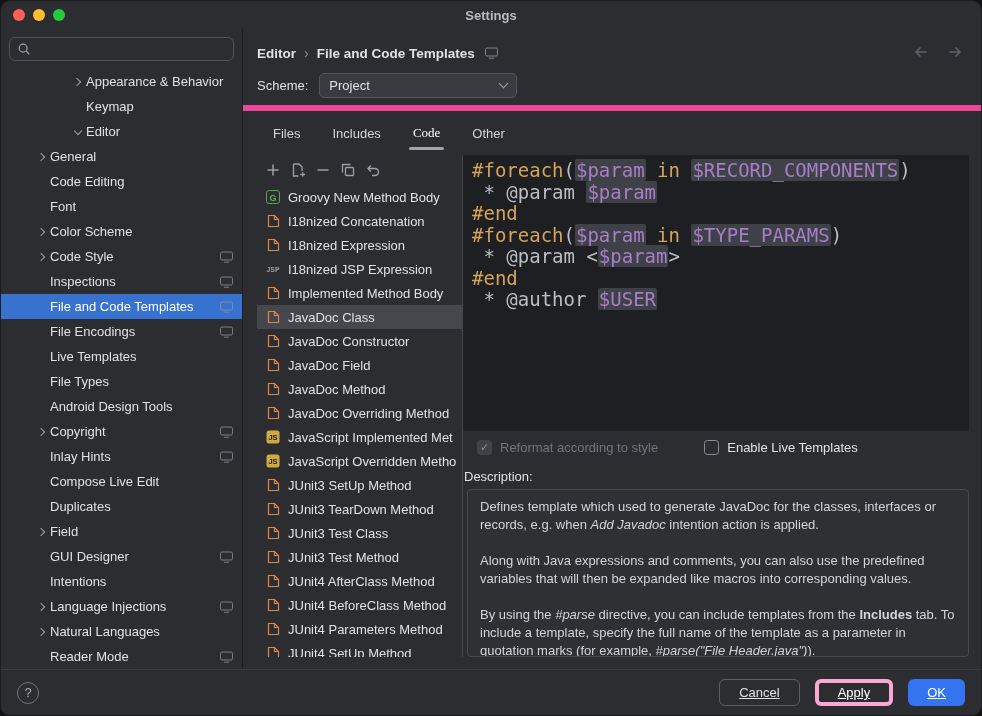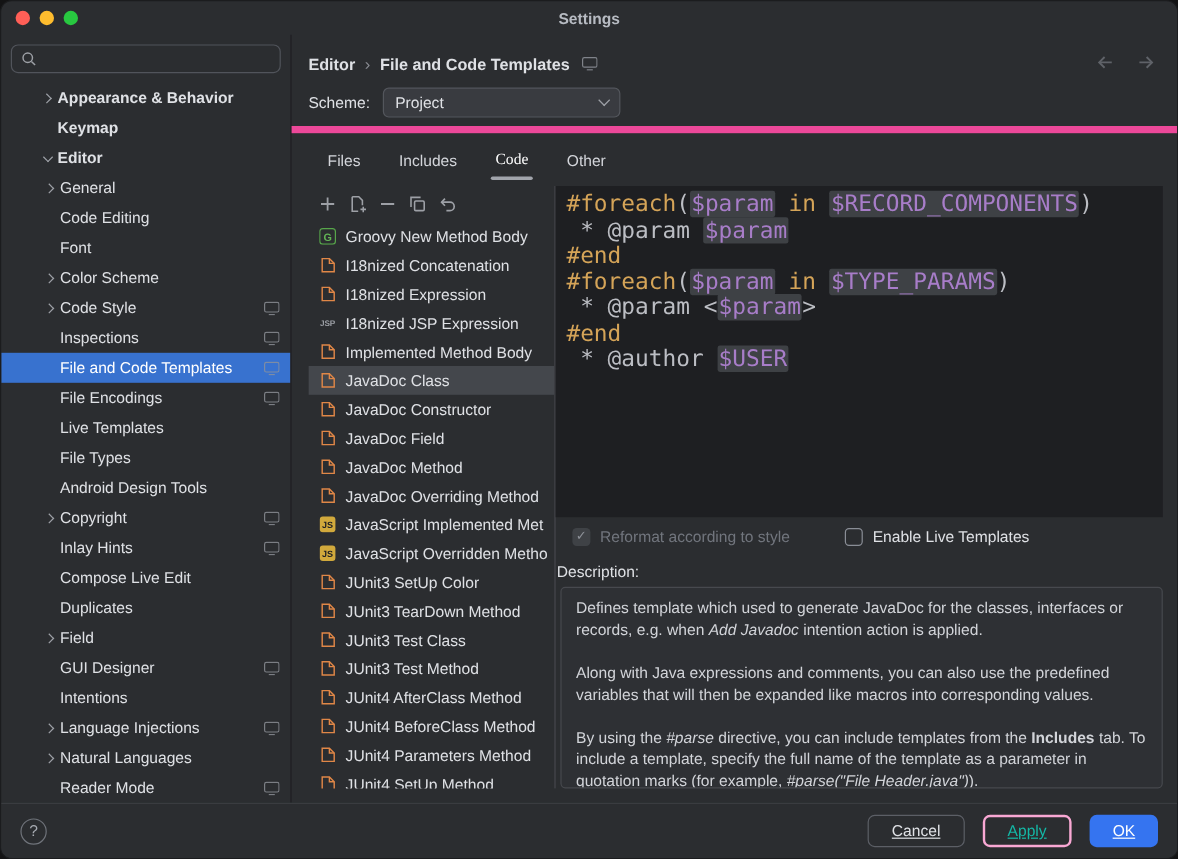--- a/index.html
+++ b/index.html
@@ -17,21 +17,21 @@
   .light{width:12px;height:12px;border-radius:50%;display:inline-block;}
   .title{font-weight:700;font-size:13px;color:#b7bbc2;}
   .app-body{flex:1;display:flex;min-height:0;}
   
   .sidebar{flex:0 0 242px;width:242px;border-right:1px solid #1e1f22;display:flex;flex-direction:column;min-height:0;}
   .searchbox{margin:8px;height:24px;border:1px solid #51545b;border-radius:6px;display:flex;align-items:center;gap:5px;padding:0 7px;flex:0 0 auto;background:#2b2d30;}
   .searchbox svg{display:block;}
   .searchbox input{flex:1;min-width:0;background:transparent;border:0;outline:0;color:#dfe1e5;font:13px "Liberation Sans",sans-serif;}
   .tree{flex:1;overflow:hidden;}
   .tree-row{height:25px;display:flex;align-items:center;position:relative;color:#dfe1e5;cursor:default;}
-  .tree-row.lvl0{padding-left:31px;font-weight:700;}
+  .tree-row.lvl0{padding-left:31px;font-weight:400;margin-left:38px;}
   .tree-row.lvl1{padding-left:33px;}
   .tree-row.selected{background:var(--sidebar-selection);color:#ffffff;}
   .chev{width:16px;height:16px;display:inline-flex;align-items:center;justify-content:center;flex:0 0 16px;}
   .chev-i{width:6px;height:6px;border-right:1.4px solid #9da0a6;border-bottom:1.4px solid #9da0a6;transform:rotate(-45deg);margin-left:-2px;}
   .chev-i.down{transform:rotate(45deg);margin:0 0 2px 0;}
   .tree-label{white-space:nowrap;}
   .sync-icon{position:absolute;right:9px;top:50%;transform:translateY(-50%);display:inline-flex;opacity:.8;}
   
   .main{flex:1;min-width:0;display:flex;flex-direction:column;padding:0 12px 0 14px;}
   .crumb-row{flex:0 0 40px;display:flex;align-items:center;gap:7px;padding-top:8px;}
@@ -73,21 +73,21 @@
   .desc-box p{margin:0 0 18px;}
   .desc-box p:last-child{margin-bottom:0;}
   .desc-box .i{font-style:italic;}
   .desc-box .b{font-weight:700;}
   
   .footer{flex:0 0 46px;border-top:1px solid #3a3c40;display:flex;align-items:center;padding:0 16px;gap:15px;background:#2b2d30;}
   .help{width:22px;height:22px;border:1px solid #6f737a;border-radius:50%;color:#a7abb2;display:flex;align-items:center;justify-content:center;font-size:13px;cursor:pointer;}
   .spacer{flex:1;}
   .btn{height:27px;padding:0 19px;border-radius:6px;font:13px "Liberation Sans",sans-serif;display:inline-flex;align-items:center;justify-content:center;background:transparent;border:0;color:#dfe1e5;cursor:pointer;text-decoration:underline;}
   .btn.secondary{border:1px solid #5c5f66;}
-  .btn.disabled{border:2px solid #f9a8d4;color:#14b8a6;}
+  .btn.disabled{border:4px solid #f9a8d4;color:#ffffff;}
   .btn.primary{background:var(--accent-blue);color:#fff;}
 </style>
 </head>
 <body>
 
 <div class="window">
 
   <div class="titlebar">
     <div class="traffic">
       <span class="light" style="background: rgb(255, 95, 87);"></span>
@@ -461,21 +461,21 @@
                 </span>
                 <span>JavaScript Overridden Metho</span>
               </div>
               <div class="tpl-row">
                 <span class="tpl-ico">
                   <svg width="13" height="14" viewBox="0 0 13 14" fill="none" stroke="#e08747" stroke-width="1.2">
                     <path d="M1.5 1.5h6l4 4v7h-10z"></path>
                     <path d="M7.5 1.5v4h4"></path>
                   </svg>
                 </span>
-                <span>JUnit3 SetUp Color</span>
+                <span>JUnit3 SetUp Method</span>
               </div>
               <div class="tpl-row">
                 <span class="tpl-ico">
                   <svg width="13" height="14" viewBox="0 0 13 14" fill="none" stroke="#e08747" stroke-width="1.2">
                     <path d="M1.5 1.5h6l4 4v7h-10z"></path>
                     <path d="M7.5 1.5v4h4"></path>
                   </svg>
                 </span>
                 <span>JUnit3 TearDown Method</span>
               </div>

